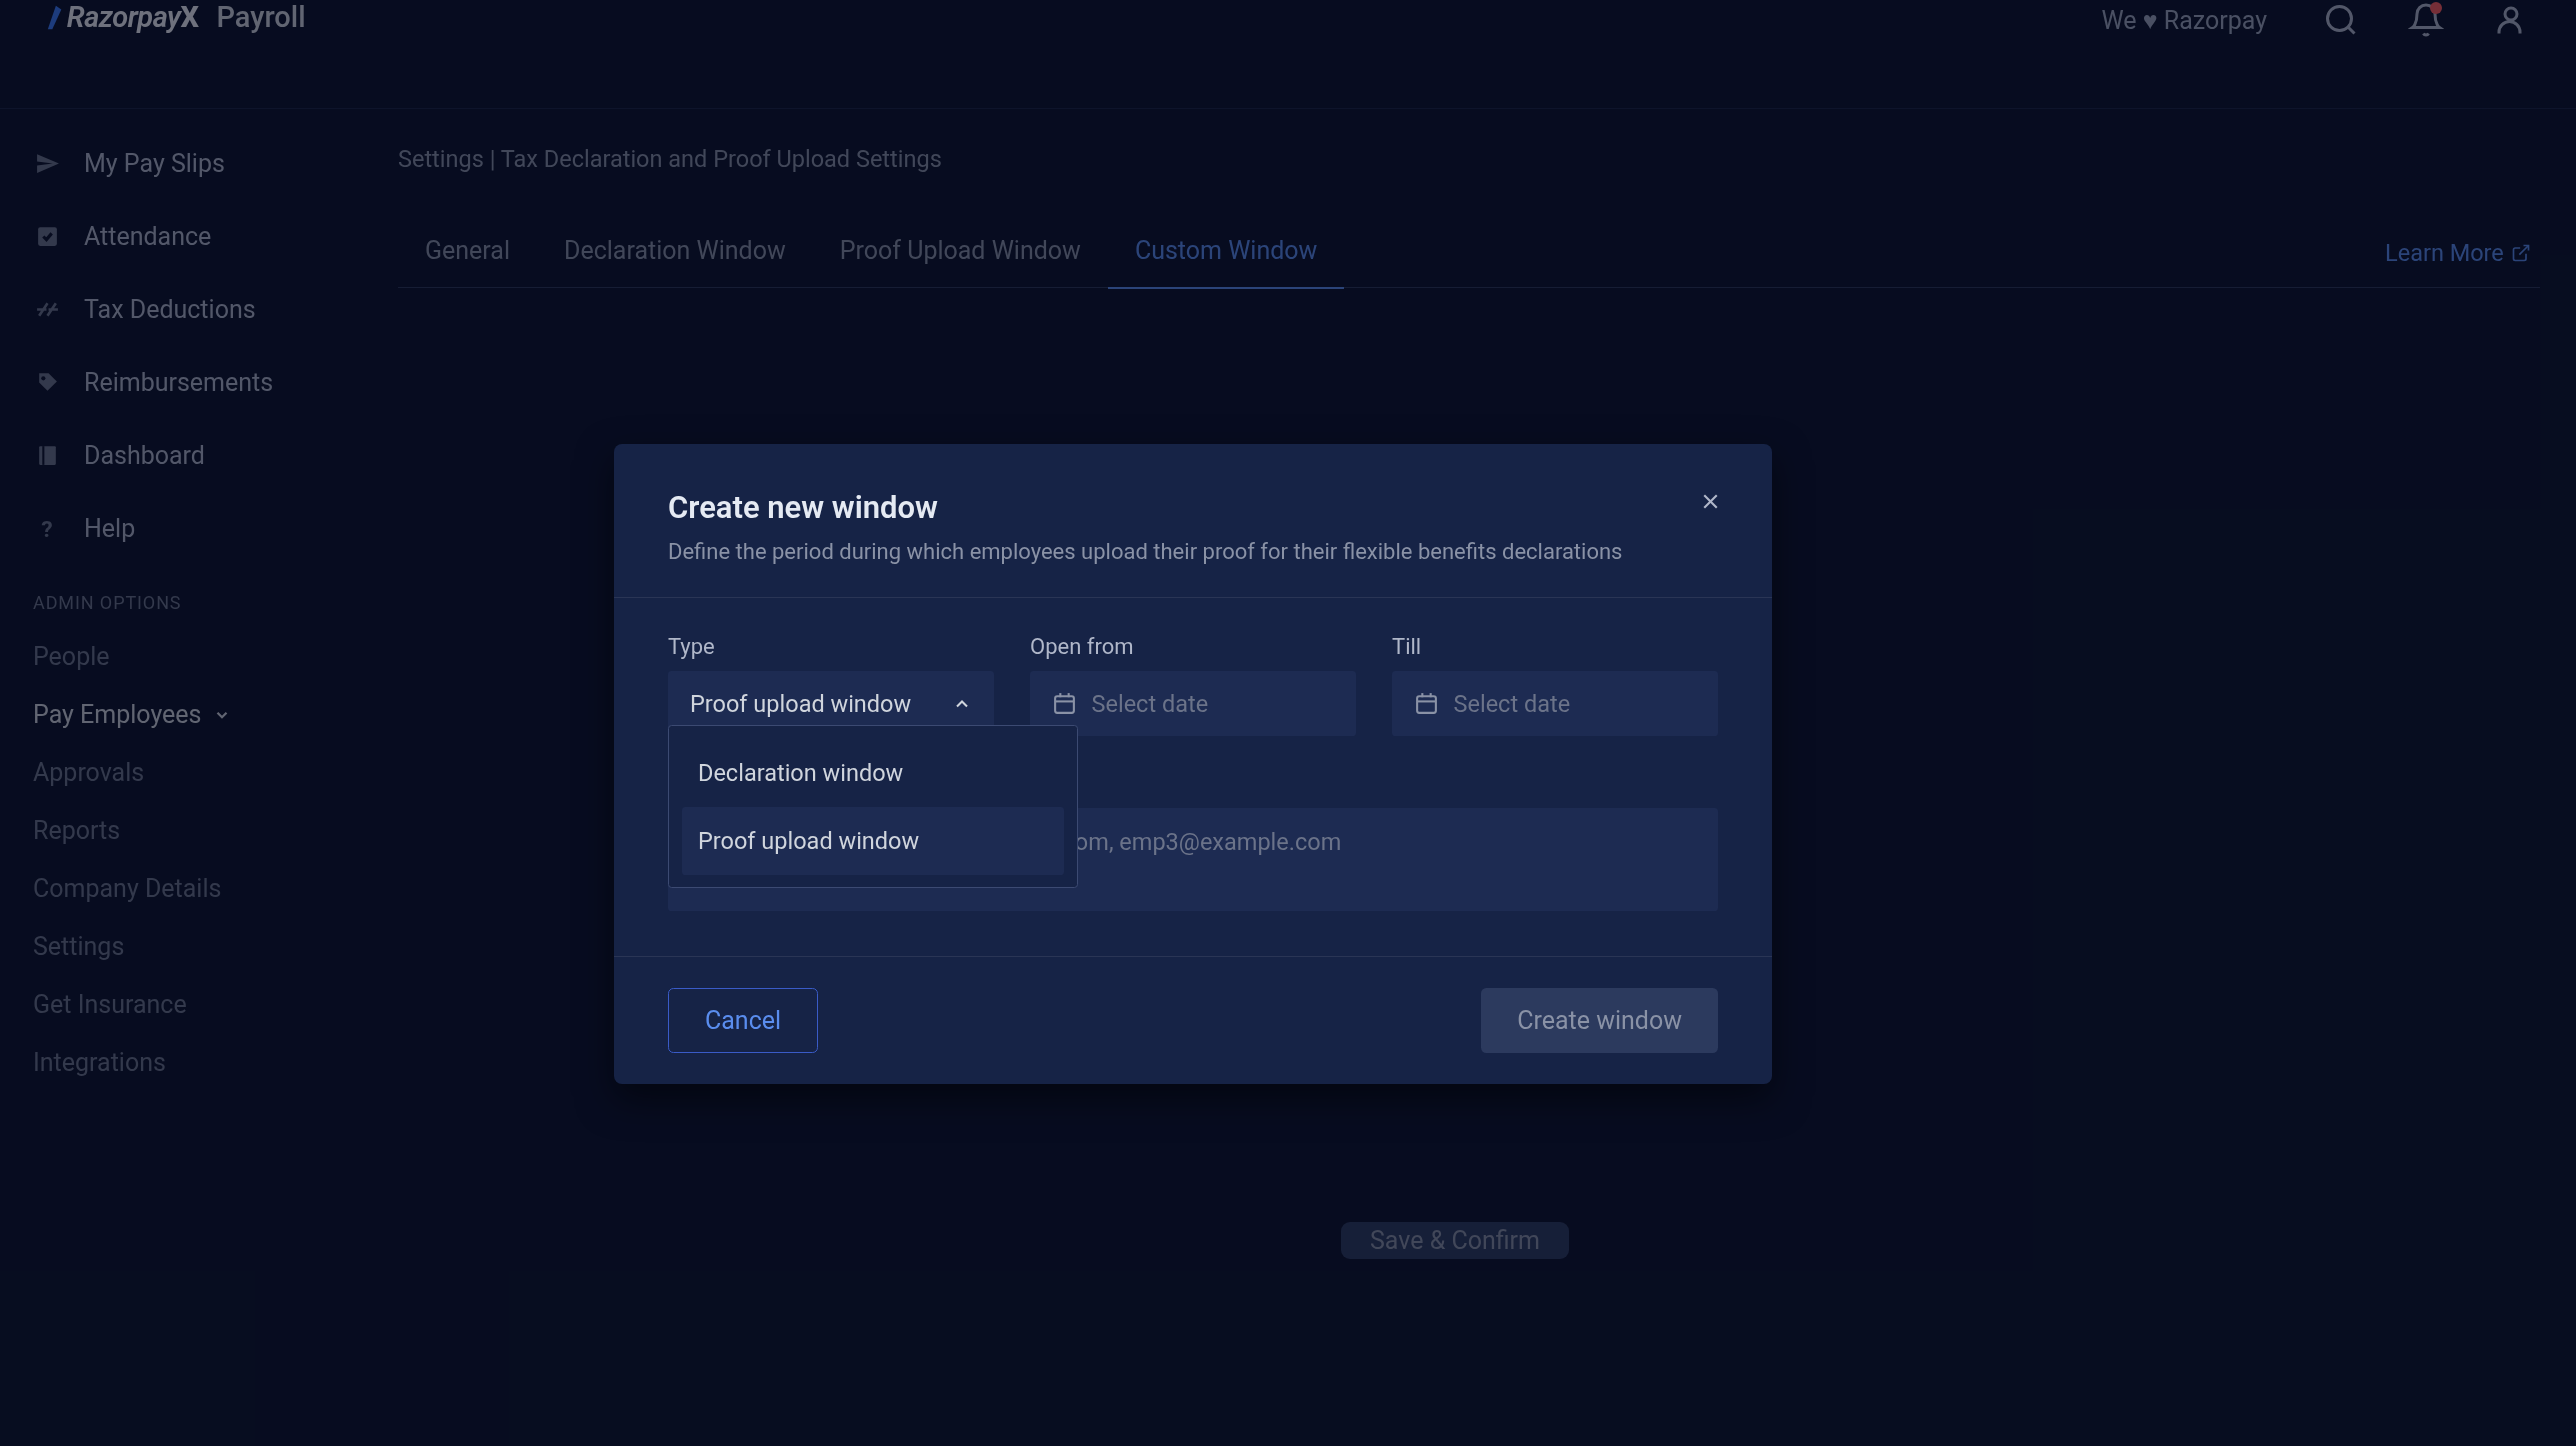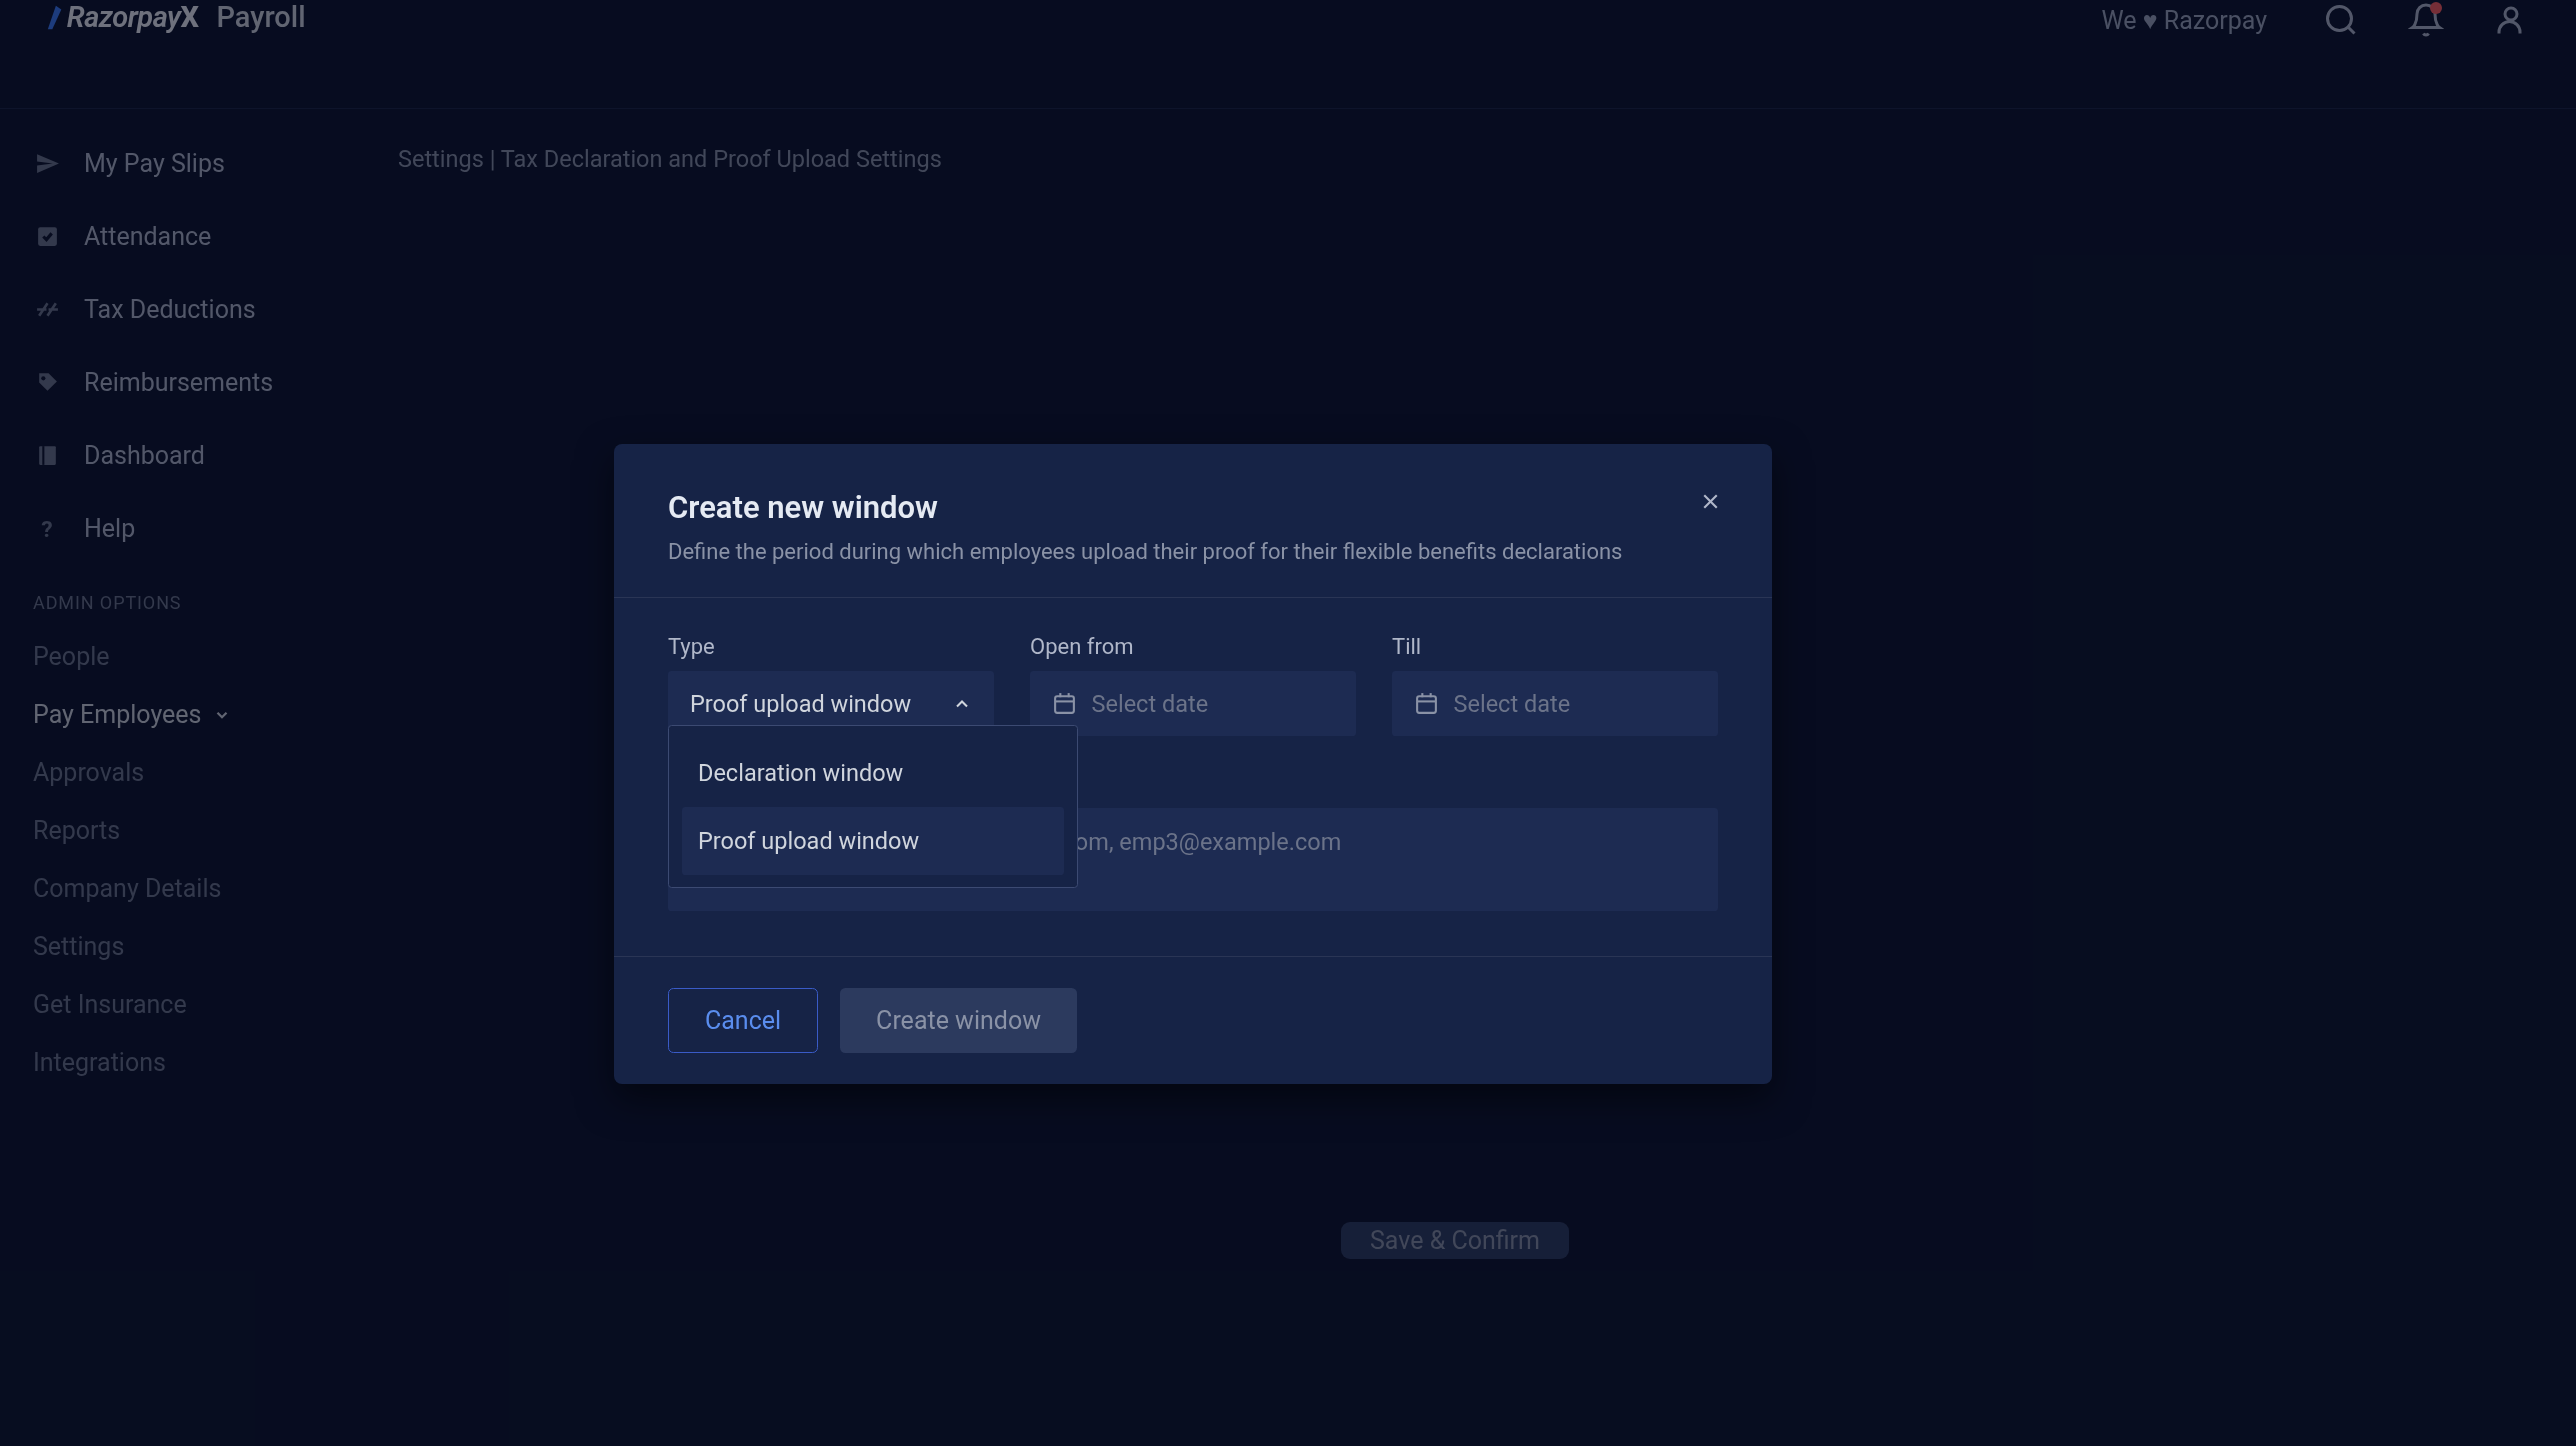--- a/index.html
+++ b/index.html
@@ -284,21 +284,21 @@
       padding: 20px 22px;
     }
     .text-input-placeholder {
       font-size: 23.5px;
       color: #6b7389;
     }
     .modal-footer {
       border-top: 0.9px solid #2a3555;
       padding: 31px 54px;
       display: flex;
-      justify-content: flex-start;
+      justify-content: space-between;
       gap: 22px;
     }
     .btn {
       height: 65px;
       padding: 0 36px;
       font-size: 25px;
       border-radius: 5.4px;
       cursor: pointer;
       display: flex;
       align-items: center;
@@ -445,20 +445,35 @@
     <div class="admin-item">Reports</div>
     <div class="admin-item">Company Details</div>
     <div class="admin-item">Settings</div>
     <div class="admin-item">Get Insurance</div>
     <div class="admin-item">Integrations</div>
   </div>
 
   <div class="main">
     <div class="breadcrumb">
       <span class="breadcrumb-link">Settings</span><span> | </span><span>Tax Declaration and Proof Upload Settings</span>
+    </div>
+    <div class="tabs-row">
+      <div class="tab">General</div>
+      <div class="tab">Declaration Window</div>
+      <div class="tab">Proof Upload Window</div>
+      <div class="tab active">Custom Window</div>
+      <div class="tabs-spacer"></div>
+      <div class="learn-more">
+        <span>Learn More</span>
+        <svg width="20" height="20" viewBox="0 0 24 24" fill="none" stroke="currentColor" stroke-width="2">
+            <path d="M18 13v6a2 2 0 0 1-2 2H5a2 2 0 0 1-2-2V8a2 2 0 0 1 2-2h6"></path>
+            <polyline points="15 3 21 3 21 9"></polyline>
+            <line x1="10" y1="14" x2="21" y2="3"></line>
+          </svg>
+      </div>
     </div>
 
     <button class="save-confirm-btn">Save &amp; Confirm</button>
   </div>
 </div>
 
 <div class="overlay"></div>
 <div class="modal">
   <div class="modal-header">
     <div class="modal-title">Create new window</div>

